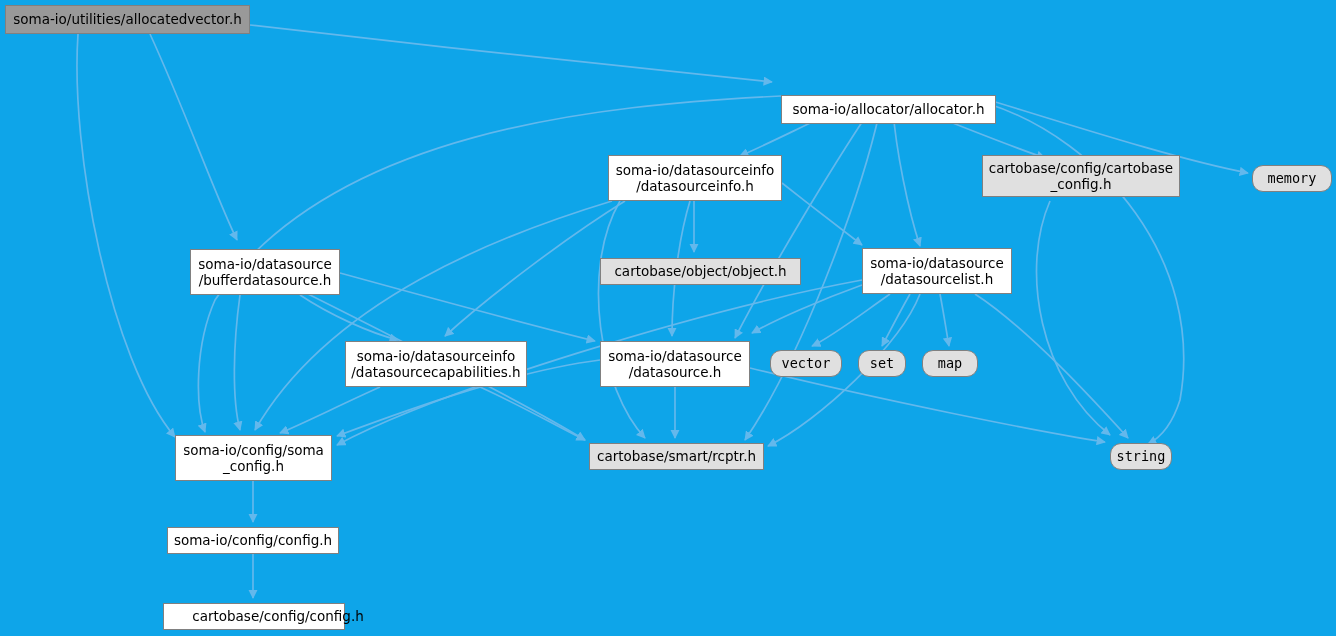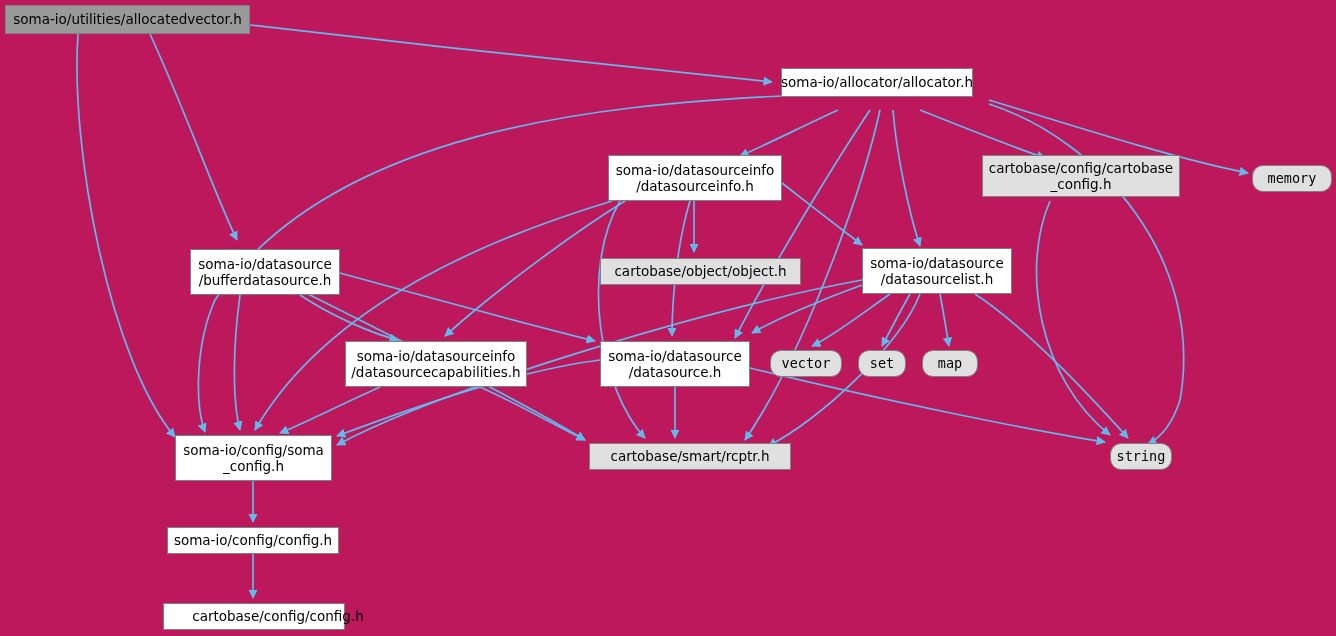--- a/index.html
+++ b/index.html
@@ -1,16 +1,16 @@
 <!DOCTYPE html>
 <html><head>
 <meta charset="utf-8">
 <style>
   html,body{margin:0;padding:0;background:#000;}
-  #canvas{position:relative;width:1336px;height:636px;background:#be185d;overflow:hidden;
+  #canvas{position:relative;width:1336px;height:636px;background:#0ea5e9;overflow:hidden;
           font-family:"DejaVu Sans","Liberation Sans",sans-serif;}
   #edges{position:absolute;left:0;top:0;width:1336px;height:636px;}
   .node{position:absolute;box-sizing:border-box;border:1px solid #808080;
         display:flex;align-items:center;justify-content:center;text-align:center;
         color:#000;line-height:1.22;white-space:pre;}
   .n-root{background:#999999;font-size:13.5px;}
   .n-white{background:#ffffff;font-size:13.5px;}
   .n-gray{background:#e0e0e0;font-size:13.5px;}
   .n-std{background:#e0e0e0;font-size:13.5px;font-family:"DejaVu Sans Mono","Liberation Mono",monospace;border-radius:11px;}
 </style>
@@ -58,38 +58,38 @@
         <path d="M675,387 L675,438" fill="none" stroke="#63b8ec" stroke-width="1.7" marker-end="url(#arrow)"></path>
         <path d="M600,360 C520,370 420,405 337,436" fill="none" stroke="#63b8ec" stroke-width="1.7" marker-end="url(#arrow)"></path>
         <path d="M750,368 C880,400 1040,432 1105,442" fill="none" stroke="#63b8ec" stroke-width="1.7" marker-end="url(#arrow)"></path>
         <path d="M1050,201 C1020,270 1040,380 1110,435" fill="none" stroke="#63b8ec" stroke-width="1.7" marker-end="url(#arrow)"></path>
         <path d="M253,481 L253,522" fill="none" stroke="#63b8ec" stroke-width="1.7" marker-end="url(#arrow)"></path>
         <path d="M253,554 L253,598" fill="none" stroke="#63b8ec" stroke-width="1.7" marker-end="url(#arrow)"></path>
       </g>
   </svg>
   <div id="node-layer">
       <div class="node n-root" style="left: 5px; top: 5px; width: 245px; height: 29px;"><span>soma-io/utilities/allocatedvector.h</span></div>
-      <div class="node n-white" style="left: 781px; top: 68px; width: 192px; height: 29px;"><span>soma-io/allocator/allocator.h</span></div>
+      <div class="node n-white" style="left: 781px; top: 95px; width: 215px; height: 29px;"><span>soma-io/allocator/allocator.h</span></div>
       <div class="node n-white" style="left: 608px; top: 155px; width: 174px; height: 46px;"><span>soma-io/datasourceinfo
 /datasourceinfo.h</span></div>
       <div class="node n-gray" style="left: 982px; top: 155px; width: 198px; height: 42px;"><span>cartobase/config/cartobase
 _config.h</span></div>
       <div class="node n-std" style="left: 1252px; top: 165px; width: 80px; height: 27px;"><span>memory</span></div>
       <div class="node n-white" style="left: 190px; top: 249px; width: 150px; height: 46px;"><span>soma-io/datasource
 /bufferdatasource.h</span></div>
       <div class="node n-gray" style="left: 600px; top: 258px; width: 201px; height: 27px;"><span>cartobase/object/object.h</span></div>
       <div class="node n-white" style="left: 862px; top: 248px; width: 150px; height: 46px;"><span>soma-io/datasource
 /datasourcelist.h</span></div>
       <div class="node n-white" style="left: 345px; top: 341px; width: 182px; height: 46px;"><span>soma-io/datasourceinfo
 /datasourcecapabilities.h</span></div>
       <div class="node n-white" style="left: 600px; top: 341px; width: 150px; height: 46px;"><span>soma-io/datasource
 /datasource.h</span></div>
       <div class="node n-std" style="left: 770px; top: 350px; width: 72px; height: 27px;"><span>vector</span></div>
       <div class="node n-std" style="left: 858px; top: 350px; width: 48px; height: 27px;"><span>set</span></div>
       <div class="node n-std" style="left: 922px; top: 350px; width: 56px; height: 27px;"><span>map</span></div>
       <div class="node n-white" style="left: 175px; top: 435px; width: 157px; height: 46px;"><span>soma-io/config/soma
 _config.h</span></div>
-      <div class="node n-gray" style="left: 589px; top: 443px; width: 202px; height: 27px;"><span>cartobase/smart/rcptr.h</span></div>
+      <div class="node n-gray" style="left: 589px; top: 443px; width: 175px; height: 27px;"><span>cartobase/smart/rcptr.h</span></div>
       <div class="node n-std" style="left: 1110px; top: 443px; width: 62px; height: 27px;"><span>string</span></div>
       <div class="node n-white" style="left: 167px; top: 527px; width: 172px; height: 27px;"><span>soma-io/config/config.h</span></div>
       <div class="node n-white" style="left: 163px; top: 603px; width: 182px; height: 27px; padding-left: 48px;"><span>cartobase/config/config.h</span></div>
     </div>
 </div>
 
 </body></html>

